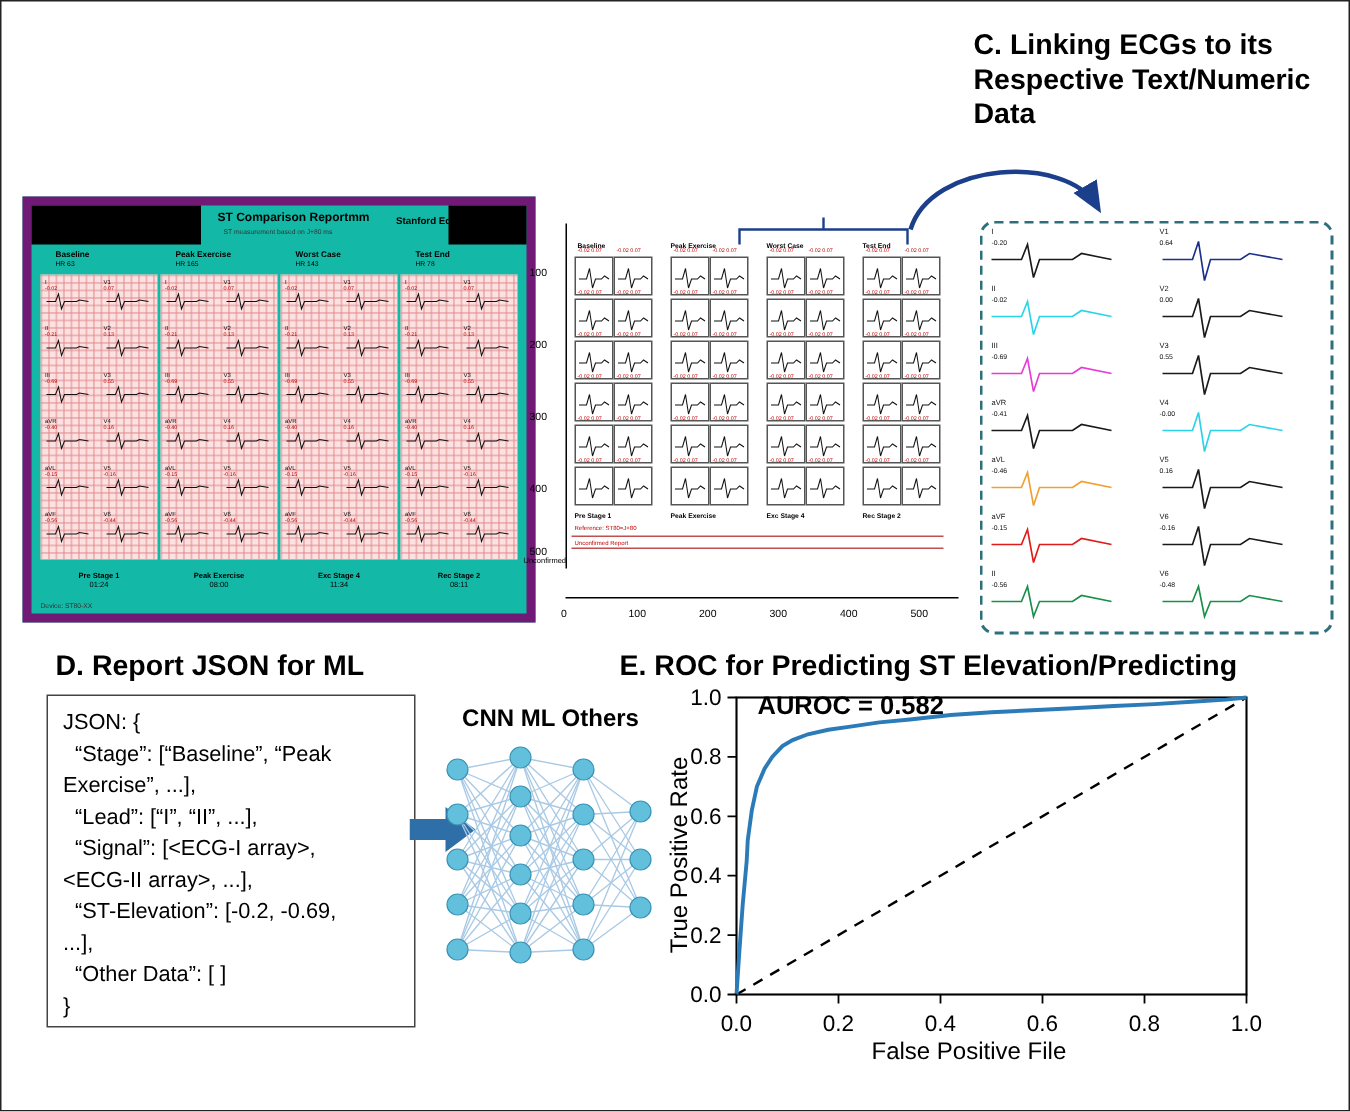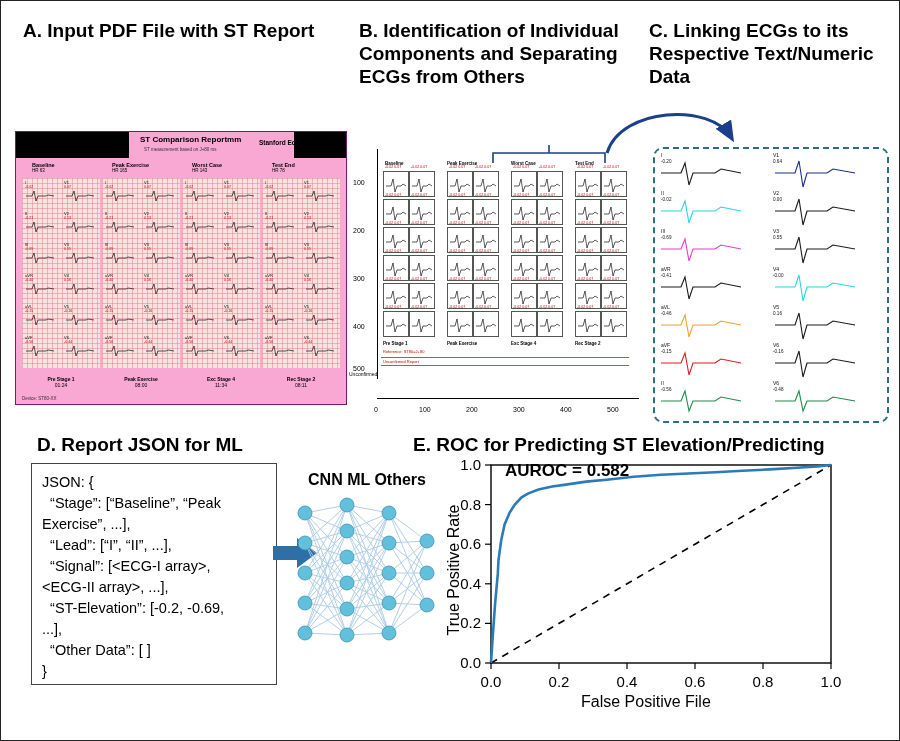--- a/index.html
+++ b/index.html
@@ -24,22 +24,22 @@
     font-weight: bold;
     color: #000;
     line-height: 1.22;
   }
   
   #title-a { left: 22px; top: 18px; width: 300px; font-size: 19px; }
   #panelA-doc {
     position: absolute;
     left: 14px; top: 130px;
     width: 330px; height: 272px;
-    background: #f9a8d4;
-    border: 1px solid #701a75;
+    background: #14b8a6;
+    border: 6px solid #701a75;
   }
   .doc-topbar {
     position: absolute; left: 0; top: 0; width: 100%; height: 26px;
   }
   .doc-black-left {
     position: absolute; left: 0; top: 0; width: 113px; height: 26px; background: #000;
   }
   .doc-black-right {
     position: absolute; right: 0; top: 0; width: 52px; height: 26px; background: #000;
   }
@@ -144,21 +144,20 @@
   }
   .ax-label {
     position: absolute; font-size: 16px; color: #000;
   }
 </style>
 </head>
 <body>
 
 <div id="figure">
 
-  <div class="panel-title" id="title-a">A. Input PDF File with ST Report</div>
 
   <div id="panelA-doc">
     <div class="doc-topbar">
       <div class="doc-black-left"></div>
       <div class="doc-black-right"></div>
       <div class="doc-title">ST Comparison Reportmm</div>
       <div class="doc-sub">ST measurement based on J+80 ms</div>
       <div class="doc-lab">Stanford Echo Lab</div>
     </div>
 
@@ -301,21 +300,20 @@
     </div>
     <div class="doc-footer" style="left:170px; top:244px; width:70px;">
       <b>Exc Stage 4</b><span>11:34</span>
     </div>
     <div class="doc-footer" style="left:250px; top:244px; width:70px;">
       <b>Rec Stage 2</b><span>08:11</span>
     </div>
     <div class="doc-device">Device: ST80-XX</div>
   </div>
 
-  <div class="panel-title" id="title-b">B. Identification of Individual Components and Separating ECGs from Others</div>
 
   <div id="panelB">
     <div class="axis-y"></div>
     <div class="axis-x"></div>
 
     <span class="btick" style="left:4px; top:30px;">100</span>
     <span class="btick" style="left:4px; top:78px;">200</span>
     <span class="btick" style="left:4px; top:126px;">300</span>
     <span class="btick" style="left:4px; top:174px;">400</span>
     <span class="btick" style="left:4px; top:216px;">500</span>

